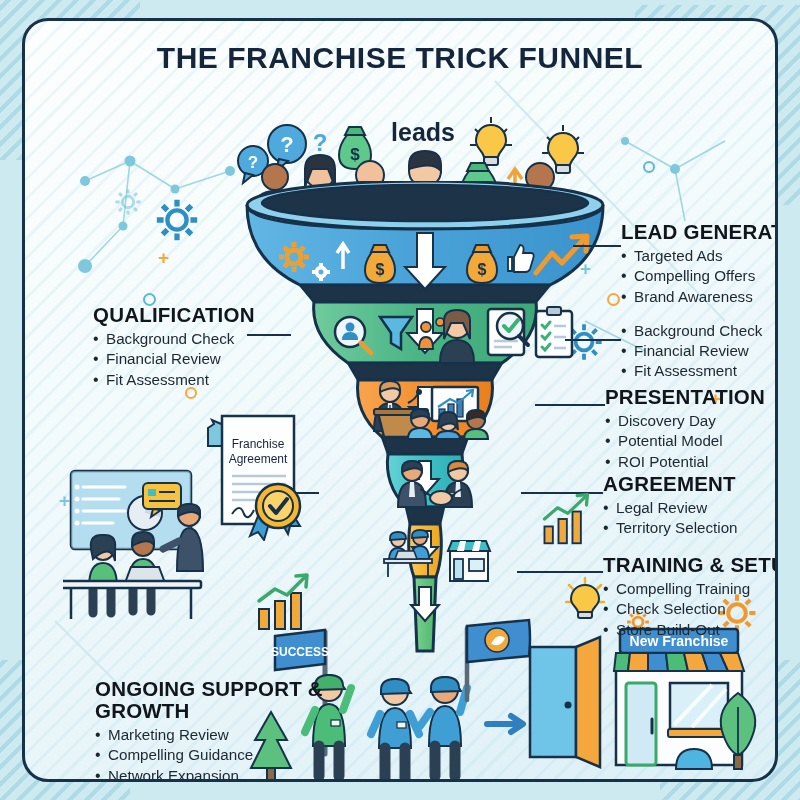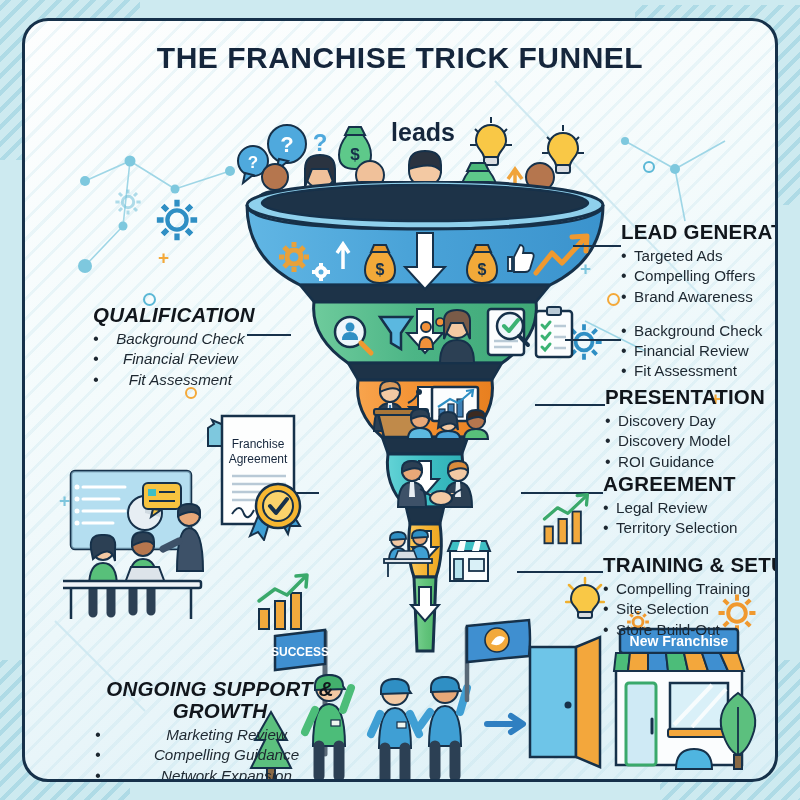--- a/index.html
+++ b/index.html
@@ -66,21 +66,21 @@
   .block ul { list-style: none; }
   .block li {
     font-size: 15.2px; color: #1d2730; line-height: 1.33;
     position: relative; padding-left: 13px; white-space: nowrap;
   }
   .block li::before {
     content: "•"; position: absolute; left: 0; top: -1px;
     font-size: 16px; color: #1d2730;
   }
   .block.right { text-align: left; }
-  .block.left-al { text-align: center; font-style: italic; }
+  .block.left-al { text-align: left; }
 
   .b-lead   { left: 596px; top: 200px; }
   .b-qual-r { left: 596px; top: 300px; }
   .b-qual-l { left: 68px;  top: 283px; }
   .b-pres   { left: 580px; top: 365px; }
   .b-agree  { left: 578px; top: 452px; }
   .b-train  { left: 578px; top: 533px; }
   .b-ongo   { left: 70px;  top: 645px; width: 250px; margin-top: 12px; }
   .b-ongo li { white-space: nowrap; }
 
@@ -707,38 +707,38 @@
         <li>Background Check</li>
         <li>Financial Review</li>
         <li>Fit Assessment</li>
       </ul>
     </div>
 
     <div class="block right b-pres">
       <h3>PRESENTATION</h3>
       <ul>
         <li>Discovery Day</li>
-        <li>Discovery Model</li>
-        <li>ROI Guidance</li>
+        <li>Potential Model</li>
+        <li>ROI Potential</li>
       </ul>
     </div>
 
     <div class="block right b-agree">
       <h3>AGREEMENT</h3>
       <ul>
         <li>Legal Review</li>
         <li>Territory Selection</li>
       </ul>
     </div>
 
     <div class="block right b-train">
       <h3>TRAINING &amp; SETUP</h3>
       <ul>
         <li>Compelling Training</li>
-        <li>Site Selection</li>
+        <li>Check Selection</li>
         <li>Store Build-Out</li>
       </ul>
     </div>
 
     <div class="block left-al b-ongo">
       <h3 class="wrap">ONGOING SUPPORT &amp; GROWTH</h3>
       <ul>
         <li>Marketing Review</li>
         <li>Compelling Guidance</li>
         <li>Network Expansion</li>

